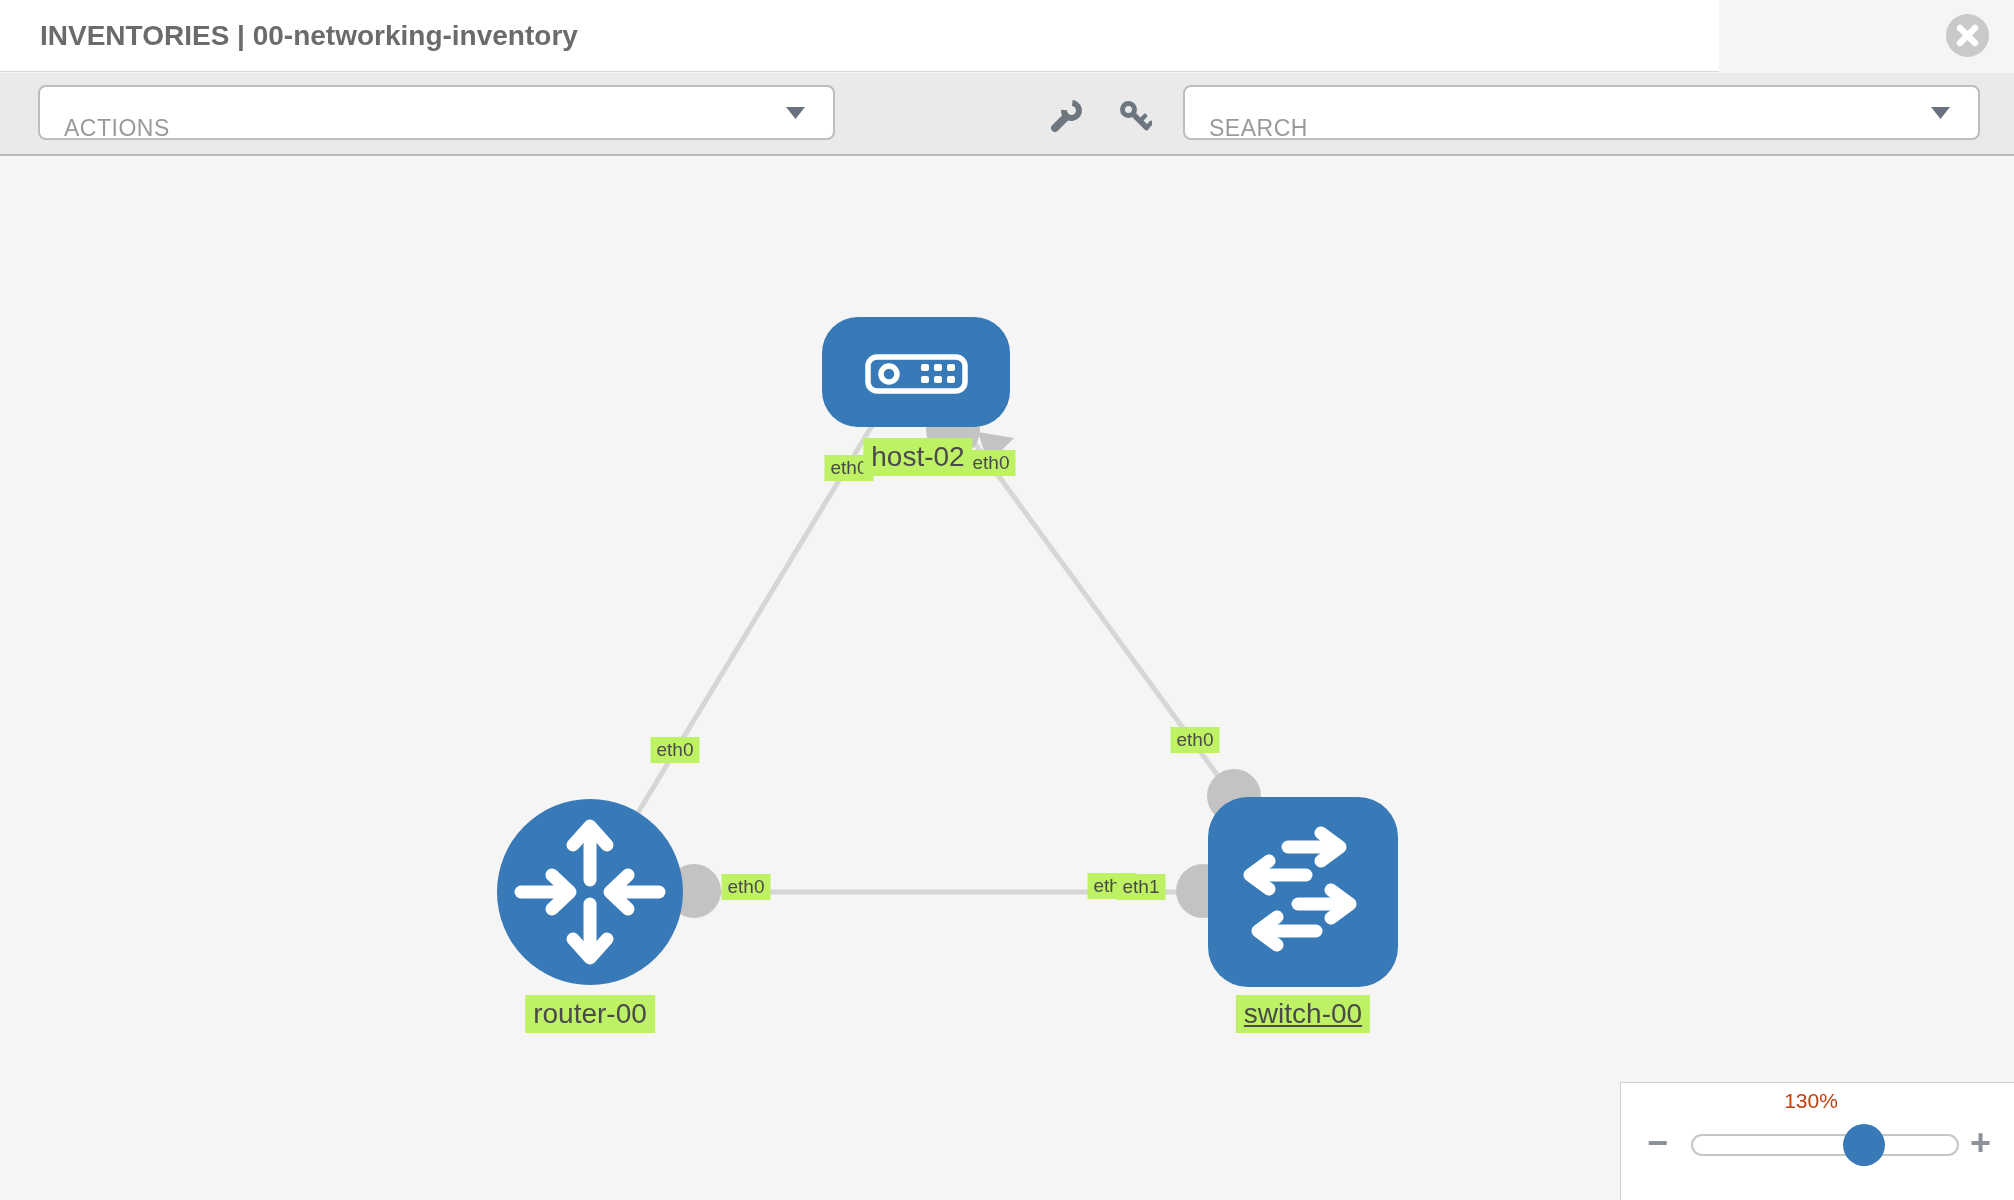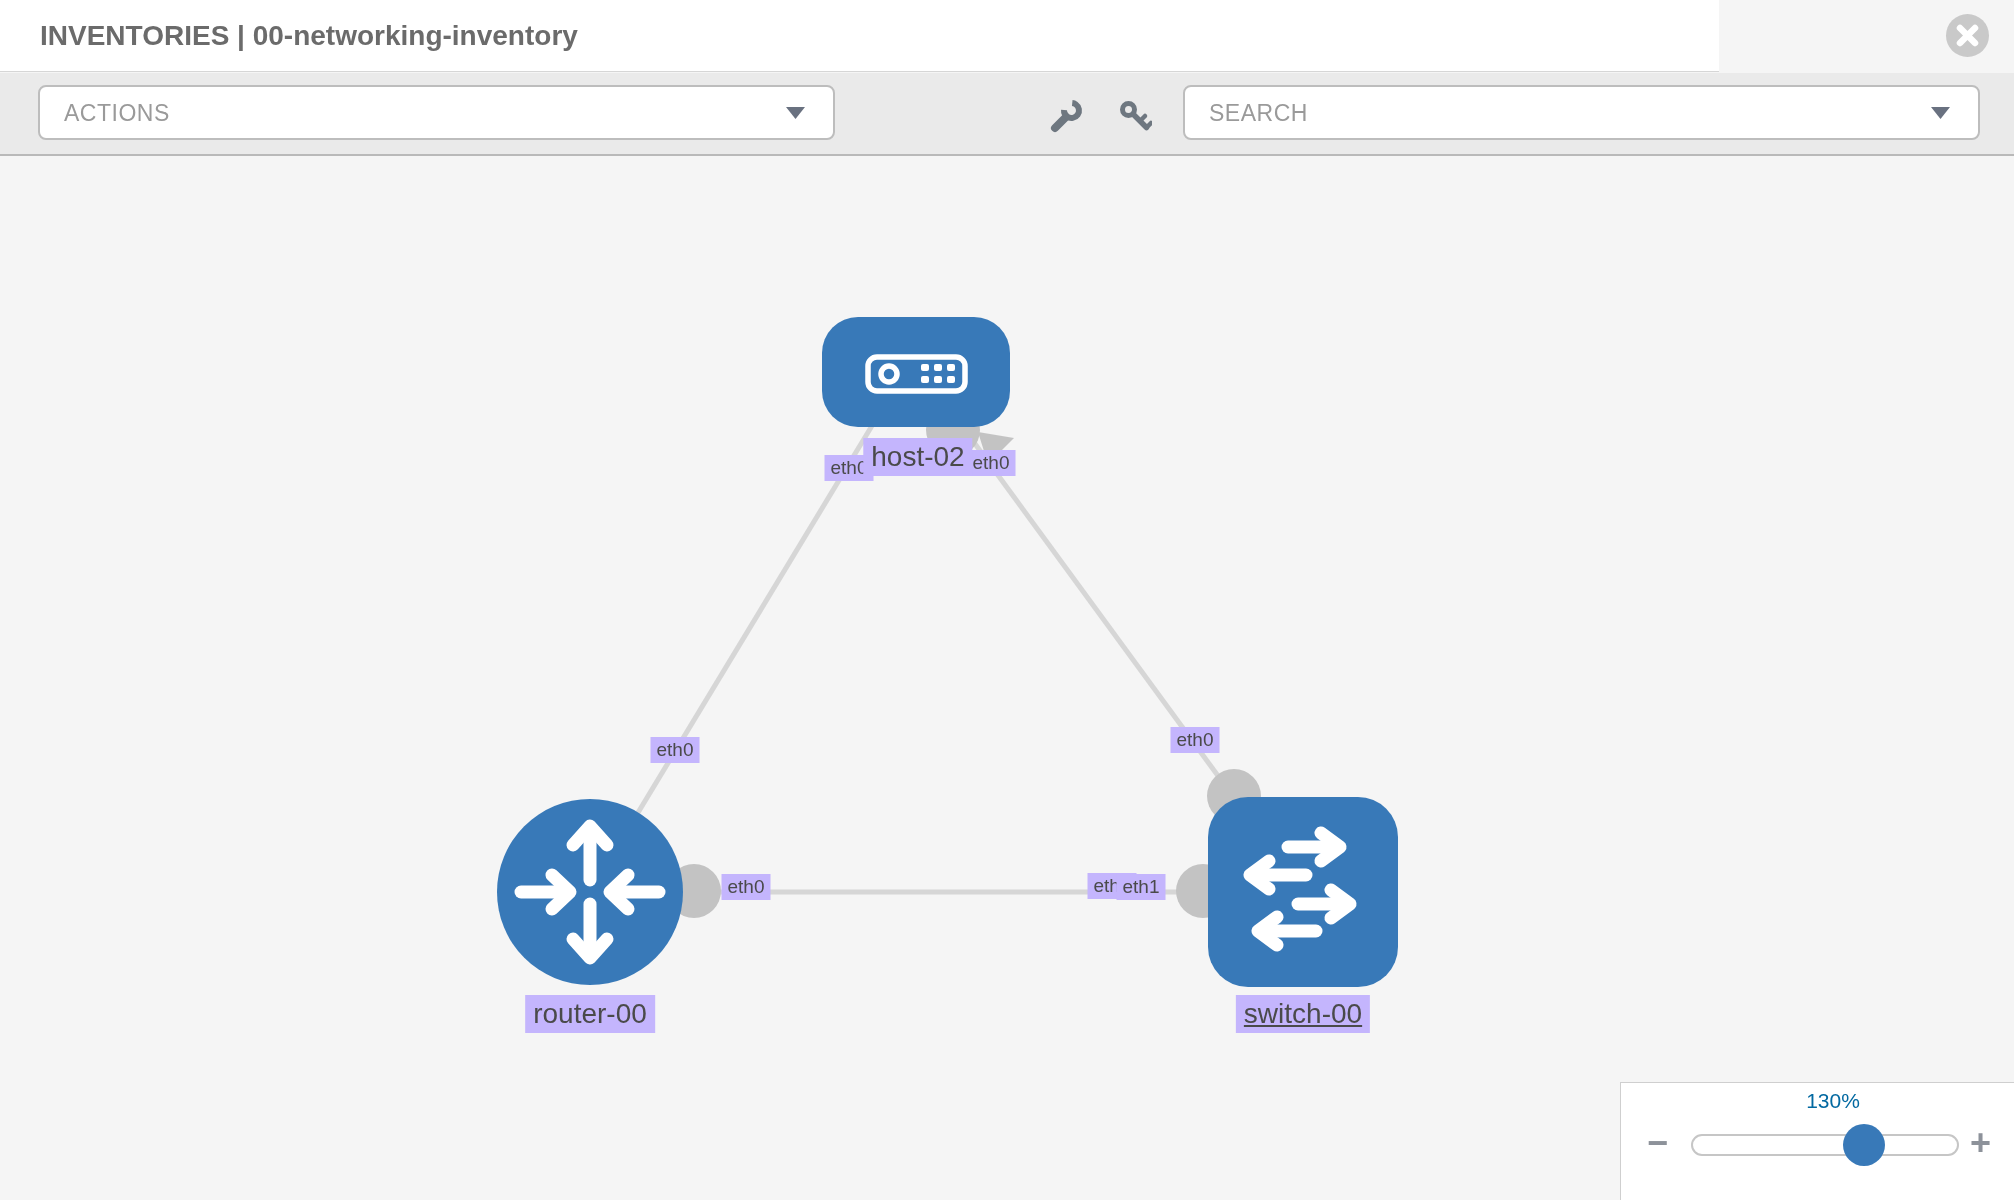--- a/index.html
+++ b/index.html
@@ -14,40 +14,40 @@
   body{position:relative;font-family:"Liberation Sans",sans-serif;background:#f5f5f5;}
 
   
   .header{position:absolute;left:0;top:0;width:1719px;height:72px;background:#ffffff;border-bottom:1px solid #d6d6d6;}
   .header-title{position:absolute;left:40px;top:0;height:72px;line-height:72px;font-size:28px;font-weight:bold;color:#6b6b6b;}
   .close-btn{position:absolute;left:1946px;top:14px;width:43px;height:43px;border-radius:50%;background:#c9c9c9;cursor:pointer;}
 
   
   .toolbar{position:absolute;left:0;top:73px;width:2014px;height:83px;background:#eaeaea;border-bottom:2px solid #b9b9b9;}
   .dropdown{position:absolute;top:12px;height:55px;background:#ffffff;border:2px solid var(--border-gray);border-radius:8px;}
-  .dropdown .dd-text{position:absolute;left:24px;top:1px;height:41px;line-height:51px;font-size:23px;color:#9a9a9a;letter-spacing:.5px;}
+  .dropdown .dd-text{position:absolute;left:24px;top:16px;height:41px;line-height:51px;font-size:23px;color:#9a9a9a;letter-spacing:.5px;}
   .dropdown .dd-caret{position:absolute;right:28px;top:20px;}
   .dd-actions{left:38px;width:797px;}
   .dd-search{left:1183px;width:797px;}
   .tool-icon{position:absolute;top:26px;width:34px;height:34px;cursor:pointer;}
   .tool-wrench{left:1049px;}
   .tool-key{left:1118px;}
 
   
   .canvas{position:absolute;left:0;top:158px;width:2014px;height:1042px;background:#f5f5f5;}
   .topo-svg{position:absolute;left:0;top:0;}
 
-  .node-label,.eth-label{position:absolute;transform:translate(-50%,-50%);background:#c4b5fd;color:var(--label-text);white-space:nowrap;}
+  .node-label,.eth-label{position:absolute;transform:translate(-50%,-50%);background:#bef264;color:var(--label-text);white-space:nowrap;}
   .node-label{font-size:28px;padding:3px 8px;z-index:3;}
   .eth-label{font-size:19px;padding:2px 6px;z-index:2;}
   .eth-top{z-index:4;}
 
   
   .zoom-panel{position:absolute;left:1620px;top:924px;width:400px;height:125px;background:#ffffff;border:1px solid #cfcfcf;}
-  .zoom-level{position:absolute;left:92px;top:6px;width:240px;text-align:center;font-size:21px;color:#0369a1;}
+  .zoom-level{position:absolute;left:70px;top:6px;width:240px;text-align:center;font-size:21px;color:#c2410c;}
   .zoom-minus,.zoom-plus{position:absolute;top:38px;font-size:36px;font-weight:bold;color:#8d929a;cursor:pointer;line-height:44px;}
   .zoom-minus{left:26px;}
   .zoom-plus{left:349px;}
   .zoom-track{position:absolute;left:70px;top:51px;width:268px;height:22px;background:#ffffff;border:2px solid #c6c6c6;border-radius:12px;cursor:pointer;}
   .zoom-thumb{position:absolute;left:222px;top:41px;width:42px;height:42px;border-radius:50%;background:var(--node-blue);cursor:grab;}
 </style>
 </head>
 <body>
 
 <div class="header">

